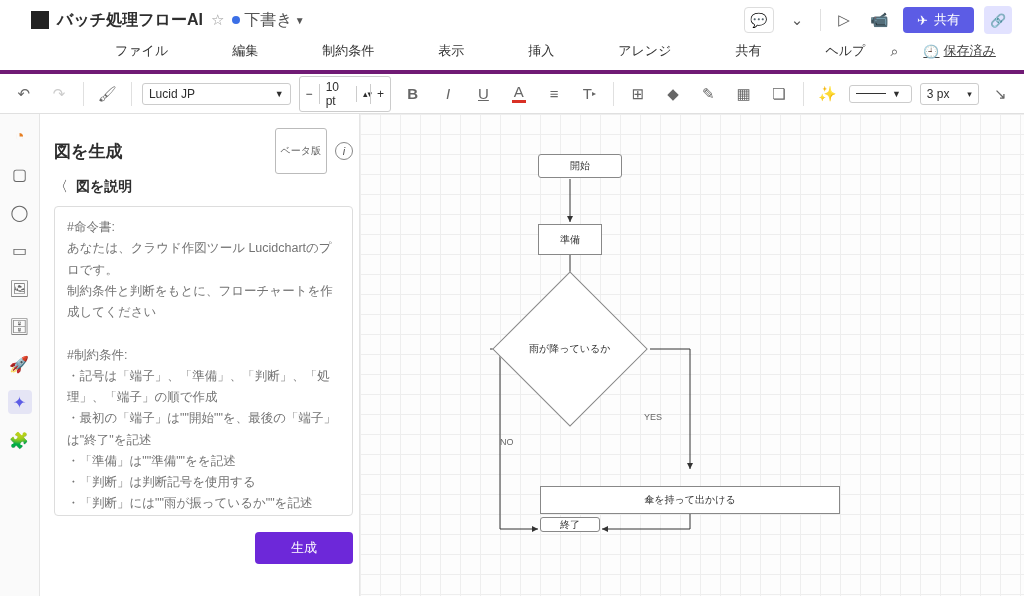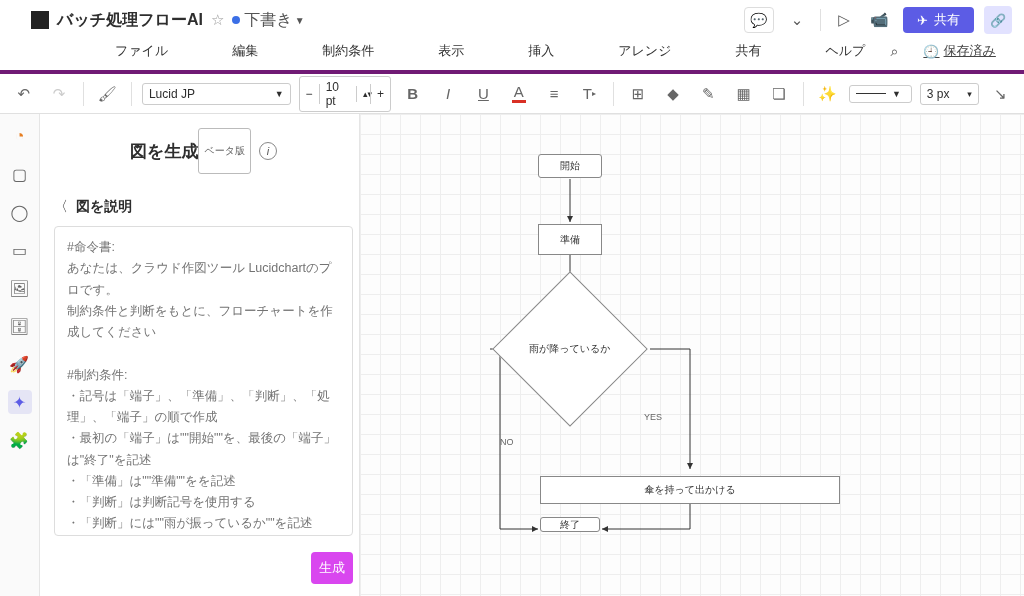--- a/index.html
+++ b/index.html
@@ -37,30 +37,30 @@
 .line-select { border:1px solid #ccc; border-radius:3px; padding:3px 6px; font-size:12px; display:flex; align-items:center; gap:6px; width:64px;}
 .px-select { border:1px solid #ccc; border-radius:3px; padding:3px 6px; font-size:12px; display:flex; align-items:center; gap:6px; width:60px; justify-content:space-between;}
 
 
 .main { display: flex; height: calc(596px - 100px); }
 .left-rail { width: 40px; background: #fafafa; border-right: 1px solid #e5e5e5; display: flex; flex-direction: column; align-items: center; padding-top: 10px; gap: 14px; }
 .rail-item { width: 24px; height: 24px; display: flex; align-items:center; justify-content:center; color:#666; font-size:16px; cursor:pointer; border-radius:4px;}
 .rail-item.active { background:#e5e5f5; color:#5c5ce5;}
 
 .side-panel { width: 320px; border-right: 1px solid #e5e5e5; display:flex; flex-direction:column; padding: 14px 6px 14px 14px;}
-.panel-head { display:flex; align-items:center; justify-content:center; margin-bottom: 24px;}
+.panel-head { display:flex; align-items:center; justify-content:space-between; margin-bottom: 4px;}
 .panel-title { font-size: 17px; font-weight: 600; }
 .beta-badge { border:1px solid #bbb; border-radius:3px; font-size:10px; padding:15px 5px; color:#666;}
 .info-circle { width:18px; height:18px; border:1px solid #888; border-radius:50%; display:flex; align-items:center; justify-content:center; font-size:11px; font-style:italic; color:#555;}
 .sub-head { display:flex; align-items:center; gap:8px; margin-bottom:10px;}
 .back-chev { font-size:14px; color:#333; cursor:pointer;}
 .sub-title { font-size:14px; font-weight:600;}
 .prompt-box { border:1px solid #ddd; border-radius:4px; padding:10px 12px; font-size:12.5px; line-height:1.7; color:#737373; height: 310px; overflow-y:auto; position:relative;}
 .prompt-box::-webkit-scrollbar{width:8px;} .prompt-box::-webkit-scrollbar-thumb{background:#ccc; border-radius:4px;}
-.generate-btn { margin-top: 16px; margin-left:auto; background:#d946ef; color:#fff; padding:7px 8px; border-radius:4px; font-size:13px; cursor:pointer; width:fit-content;}
+.generate-btn { margin-top: 16px; margin-left:auto; background:#6d28d9; color:#fff; padding:7px 36px; border-radius:4px; font-size:13px; cursor:pointer; width:fit-content;}
 
 
 .canvas-wrap { flex: 1; background: #fdfdfd; background-image: linear-gradient(#eee 1px, transparent 1px), linear-gradient(90deg, #eee 1px, transparent 1px); background-size: 20px 20px; position: relative; overflow: hidden;}
 .shape { position: absolute; background: #fff; border: 1px solid #888; display: flex; align-items:center; justify-content:center; font-size: 10px; color:#333;}
 .terminal { border-radius: 3px; }
 .diamond { transform: rotate(45deg); }
 .diamond .dlabel { transform: rotate(-45deg); white-space:nowrap; font-size:10px;}
 .flow-label { position:absolute; font-size:9px; color:#666;}
 
 svg.arrows { position:absolute; top:0; left:0; width:100%; height:100%; pointer-events:none;}
@@ -201,30 +201,30 @@
       <line x1="210" y1="65" x2="210" y2="108" stroke="#333" stroke-width="1" marker-end="url(#ah)"></line>
       <line x1="210" y1="135" x2="210" y2="190" stroke="#333" stroke-width="1" marker-end="url(#ah)"></line>
 
       <path d="M290 235 L330 235 L330 355" fill="none" stroke="#333" stroke-width="1" marker-end="url(#ah)"></path>
 
       <path d="M130 235 L140 235 L140 415 L178 415" fill="none" stroke="#333" stroke-width="1" marker-end="url(#ah)"></path>
 
       <path d="M330 385 L330 415 L242 415" fill="none" stroke="#333" stroke-width="1" marker-end="url(#ah)"></path>
     </svg>
 
-    <div class="shape terminal" style="left:178px; top:40px; width:64px; height:24px;">
+    <div class="shape terminal" style="left:178px; top:40px; width:84px; height:24px;">
         <span>開始</span>
       </div>
     <div class="shape" style="left:178px; top:110px; width:64px; height:31px;">
         <span>準備</span>
       </div>
     <div class="shape diamond" style="left:155px; top:180px; width:110px; height:110px;">
         <span class="dlabel">雨が降っているか</span>
       </div>
-    <div class="shape" style="left:180px; top:362px; width:300px; height:28px;">
+    <div class="shape" style="left:180px; top:372px; width:300px; height:28px;">
         <span>傘を持って出かける</span>
       </div>
     <div class="shape terminal" style="left:180px; top:403px; width:60px; height:15px;">
         <span>終了</span>
       </div>
 
     <span class="flow-label" style="left:284px; top:298px;">YES</span>
     <span class="flow-label" style="left:140px; top:323px;">NO</span>
   </div>
 </div>

